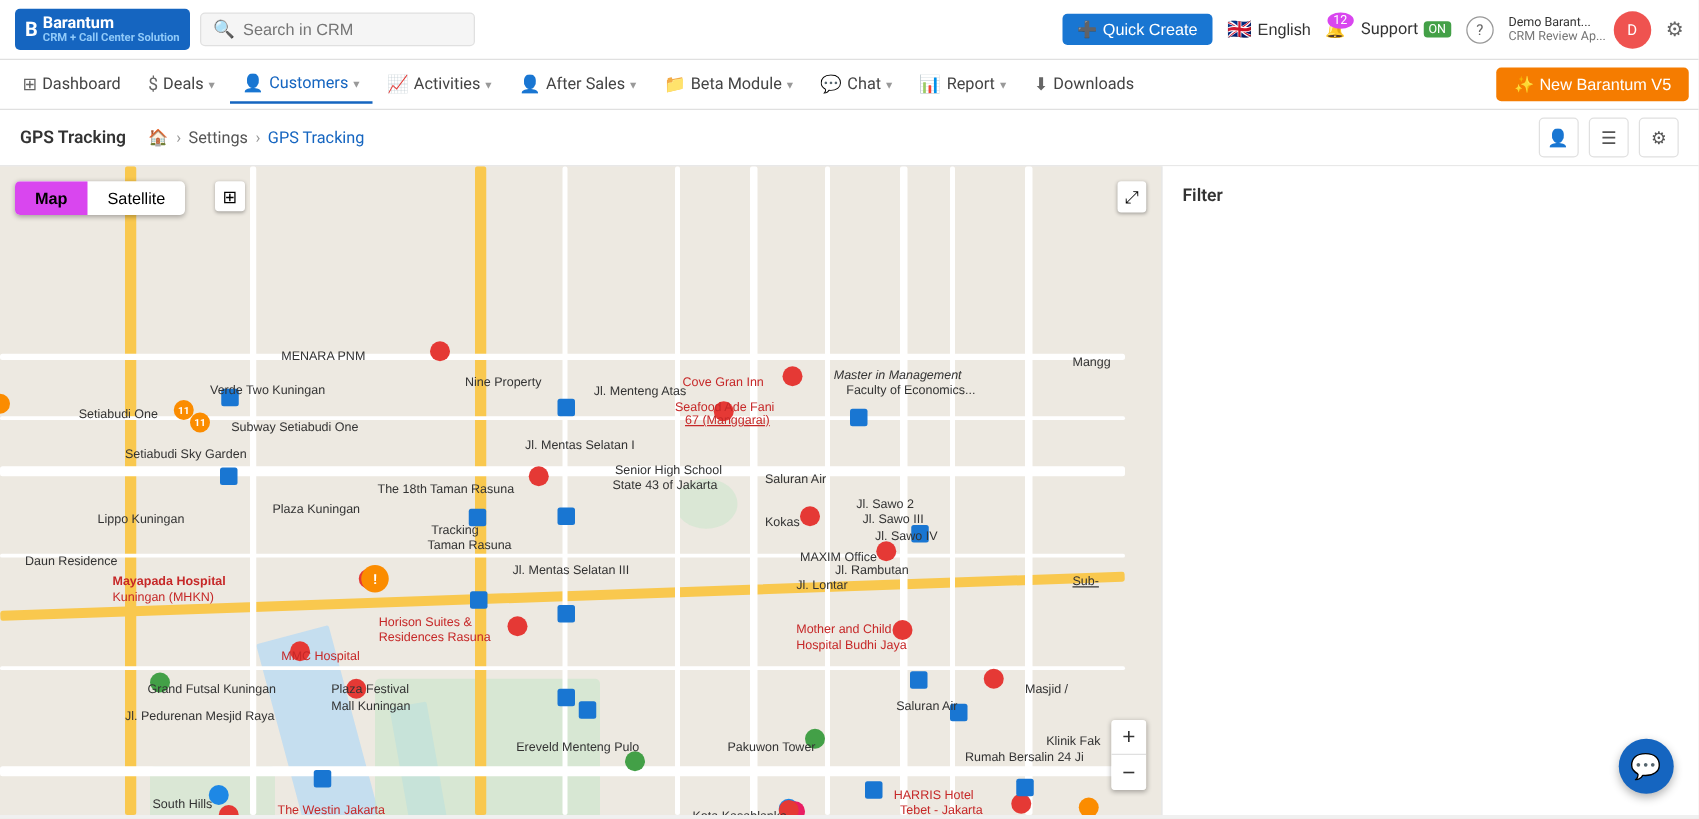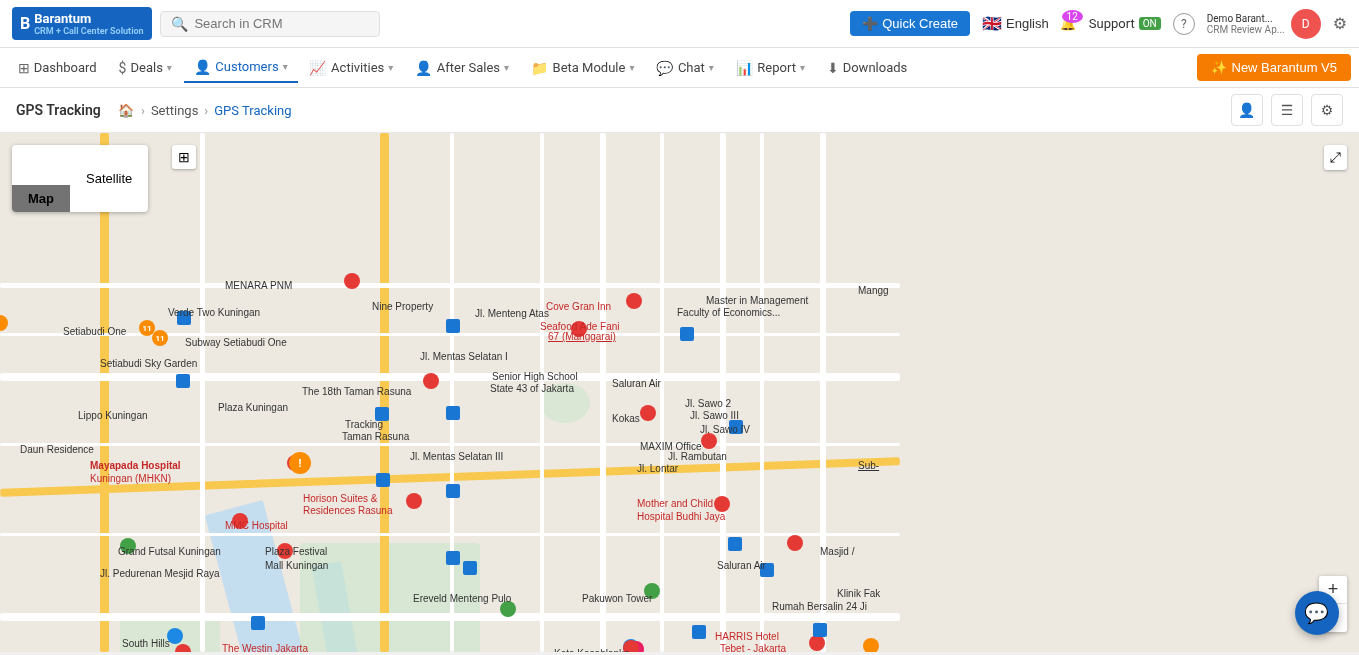--- a/index.html
+++ b/index.html
@@ -110,21 +110,21 @@
     
     .map-container { flex: 1; position: relative; background: #e8e8e8; overflow: hidden; }
     .map-toggle {
       position: absolute; top: 12px; left: 12px; z-index: 10;
       display: flex; background: #fff; border-radius: 4px; overflow: hidden;
       box-shadow: 0 1px 4px rgba(0,0,0,0.3);
     }
     .map-toggle-btn {
       padding: 6px 16px; font-size: 13px; cursor: pointer; background: transparent; border: none;
     }
-    .map-toggle-btn.active { background: #737373; font-weight: 600; margin-top: 40px; }
+    .map-toggle-btn.active { background: #d946ef; font-weight: 600; }
     .map-layers-btn {
       position: absolute; top: 12px; left: 172px; z-index: 10;
       background: #fff; border: none; border-radius: 3px; padding: 4px 6px;
       cursor: pointer; box-shadow: 0 1px 3px rgba(0,0,0,0.3); font-size: 14px;
     }
     .map-expand-btn {
       position: absolute; top: 12px; right: 12px; z-index: 10;
       background: #fff; border: none; border-radius: 3px; padding: 4px 6px;
       cursor: pointer; box-shadow: 0 1px 3px rgba(0,0,0,0.3); font-size: 14px;
     }
@@ -419,21 +419,21 @@
           <div class="map-label" style="left: 548px; top: 198px; color: rgb(198, 40, 40); text-decoration: underline;">67 (Manggarai)</div>
           <div class="map-label" style="left: 475px; top: 175px;">Jl. Menteng Atas</div>
           <div class="map-label" style="left: 168px; top: 174px;">Verde Two Kuningan</div>
           <div class="map-label" style="left: 63px; top: 193px;">Setiabudi One</div>
           <div class="map-label" style="left: 185px; top: 204px;">Subway Setiabudi One</div>
           <div class="map-label" style="left: 100px; top: 225px;">Setiabudi Sky Garden</div>
           <div class="map-label" style="left: 492px; top: 238px;">Senior High School</div>
           <div class="map-label" style="left: 490px; top: 250px;">State 43 of Jakarta</div>
           <div class="map-label" style="left: 420px; top: 218px;">Jl. Mentas Selatan I</div>
           <div class="map-label" style="left: 612px; top: 245px;">Saluran Air</div>
-          <div class="map-label" style="left: 706px; top: 162px;">Master in Management</div>
+          <div class="map-label" style="left: 667px; top: 162px; font-style: italic;">Master in Management</div>
           <div class="map-label" style="left: 677px; top: 174px;">Faculty of Economics...</div>
           <div class="map-label" style="left: 218px; top: 269px;">Plaza Kuningan</div>
           <div class="map-label" style="left: 302px; top: 253px;">The 18th Taman Rasuna</div>
           <div class="map-label" style="left: 78px; top: 277px;">Lippo Kuningan</div>
           <div class="map-label" style="left: 345px; top: 286px;">Tracking</div>
           <div class="map-label" style="left: 342px; top: 298px;">Taman Rasuna</div>
           <div class="map-label" style="left: 410px; top: 318px;">Jl. Mentas Selatan III</div>
           <div class="map-label" style="left: 612px; top: 280px;">Kokas</div>
           <div class="map-label" style="left: 640px; top: 308px;">MAXIM Office</div>
           <div class="map-label" style="left: 685px; top: 265px;">Jl. Sawo 2</div>
@@ -475,18 +475,21 @@
     </div>
     <button class="map-layers-btn">⊞</button>
     <button class="map-expand-btn">⤢</button>
 
     <div class="map-zoom-controls">
       <button class="map-zoom-btn">+</button>
       <button class="map-zoom-btn">−</button>
     </div>
   </div>
 
+  <div class="filter-panel">
+    <div class="filter-title">Filter</div>
+  </div>
 
 </div>
 
 <div class="chat-fab">
   <span>💬</span>
 </div>
 
 </body></html>

